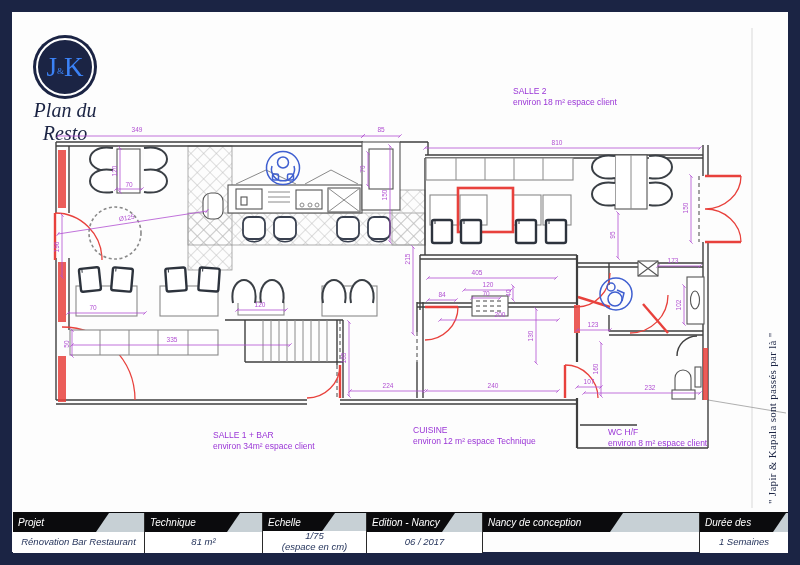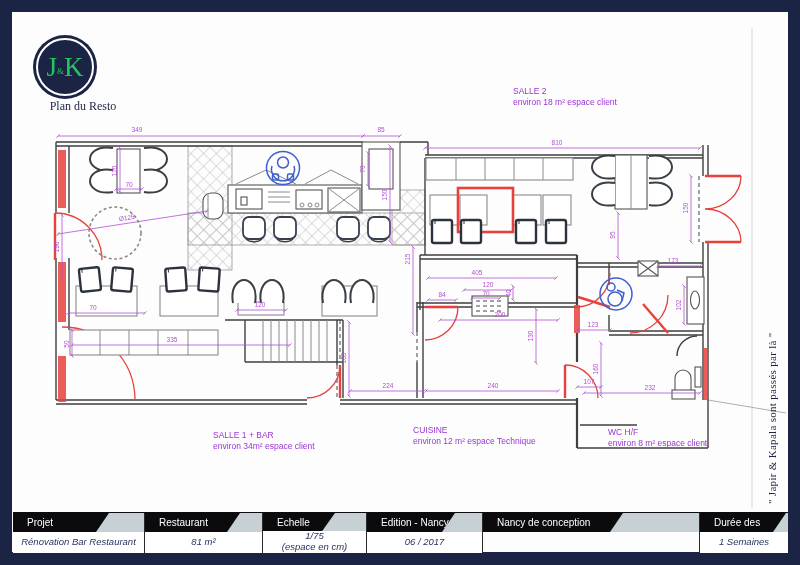--- a/index.html
+++ b/index.html
@@ -3,24 +3,24 @@
 <meta charset="utf-8">
 <style>
   html,body{margin:0;padding:0;background:#1b2444;}
   .page{position:relative;width:800px;height:565px;background:#1b2444;overflow:hidden;
         font-family:"Liberation Sans",sans-serif;}
   .sheet{position:absolute;left:12px;top:12px;width:776px;height:540px;background:#fdfdfd;}
   
   .logo{position:absolute;left:33px;top:35px;width:64px;height:64px;border-radius:50%;
         background:#1b2444;display:flex;align-items:center;justify-content:center;}
   .logo .ring{position:absolute;inset:3px;border:2px solid #fff;border-radius:50%;}
-  .logo .jk{color:#22c55e;font-family:"Liberation Serif",serif;font-size:27px;line-height:1;}
+  .logo .jk{color:#3b82f6;font-family:"Liberation Serif",serif;font-size:27px;line-height:1;}
   .logo .amp{font-size:9px;vertical-align:2px;}
-  .tagline{position:absolute;left:28px;top:99px;width:110px;text-align:center;color:#1b2444;
-           font-family:"Liberation Serif",serif;font-size:12px;}
+  .tagline{position:absolute;left:10px;top:99px;width:110px;text-align:center;color:#1b2444;
+           font-family:"Liberation Serif",serif;font-style:italic;font-size:20px;}
   
   .side-note{position:absolute;left:766px;top:358px;height:146px;width:24px;
              writing-mode:vertical-rl;transform:rotate(180deg);color:#1b2444;
              font-family:"Liberation Serif",serif;font-size:11px;white-space:nowrap;letter-spacing:.3px;}
   
   svg.plan{position:absolute;left:0;top:0;width:800px;height:565px;}
   .wall{stroke:#3f3f3f;stroke-width:1.4;fill:none;}
   .wall2{stroke:#3f3f3f;stroke-width:2.2;fill:none;}
   .thin{stroke:#8a8a8a;stroke-width:1;fill:none;}
   .furn{stroke:#8a8a8a;stroke-width:1.1;fill:#fff;}
@@ -32,21 +32,21 @@
   .dimt{fill:#b14fd2;font-size:6.5px;text-anchor:middle;font-family:"Liberation Sans",sans-serif;}
   .room{fill:#9a35d6;font-size:8.5px;font-family:"Liberation Sans",sans-serif;}
   .dash{stroke:#444;stroke-width:1;stroke-dasharray:4 3;fill:none;}
   
   .tb{position:absolute;left:13px;top:512px;width:775px;height:40px;border-top:1.6px solid #0b0b0d;
       display:flex;}
   .tb .col{height:100%;display:flex;flex-direction:column;border-right:1px solid #2a2a2a;box-sizing:border-box;}
   .tb .col:last-child{border-right:none;}
   .tb .hd{height:19px;background:#c7d0d5;position:relative;}
   .tb .banner{position:absolute;left:0;top:0;height:100%;background:#0b0b0d;color:#fff;
-      font-size:10px;line-height:19px;padding-left:14px;box-sizing:border-box;
+      font-style:italic;font-size:10px;line-height:19px;padding-left:5px;box-sizing:border-box;
       clip-path:polygon(0 0,100% 0,calc(100% - 13px) 100%,0 100%);}
   .tb .vl{flex:1;background:#fff;color:#26355c;font-style:italic;font-size:9.5px;
       display:flex;flex-direction:column;align-items:center;justify-content:center;line-height:1.15;}
 </style>
 </head>
 <body>
 
 <div class="page">
   <div class="sheet"></div>
 
@@ -312,21 +312,21 @@
     <div class="col" style="width:132px">
       <div class="hd">
           <div class="banner" style="width:96px">Projet</div>
         </div>
       <div class="vl">
           <span>Rénovation Bar Restaurant</span>
         </div>
     </div>
     <div class="col" style="width:118px">
       <div class="hd">
-          <div class="banner" style="width:95px">Restaurant</div>
+          <div class="banner" style="width:95px">Technique</div>
         </div>
       <div class="vl">
           <span>81  m²</span>
         </div>
     </div>
     <div class="col" style="width:104px">
       <div class="hd">
           <div class="banner" style="width:72px">Echelle</div>
         </div>
       <div class="vl">

